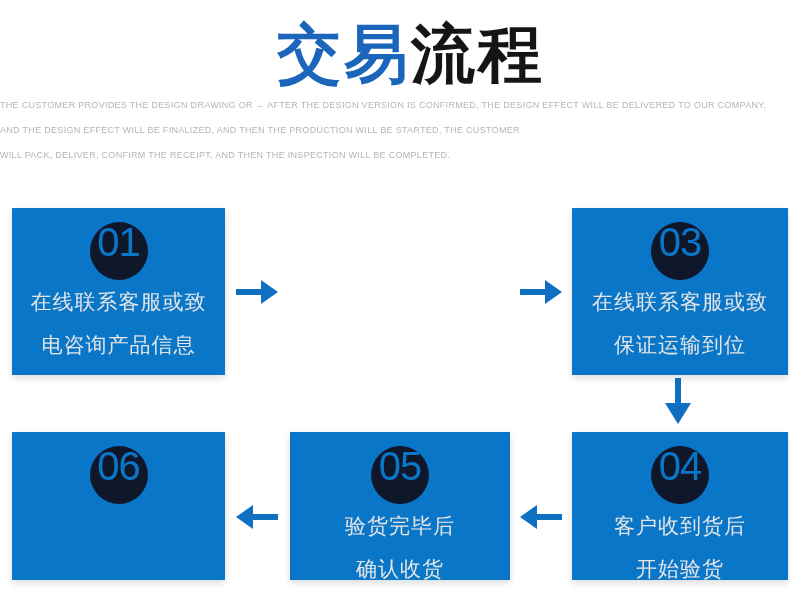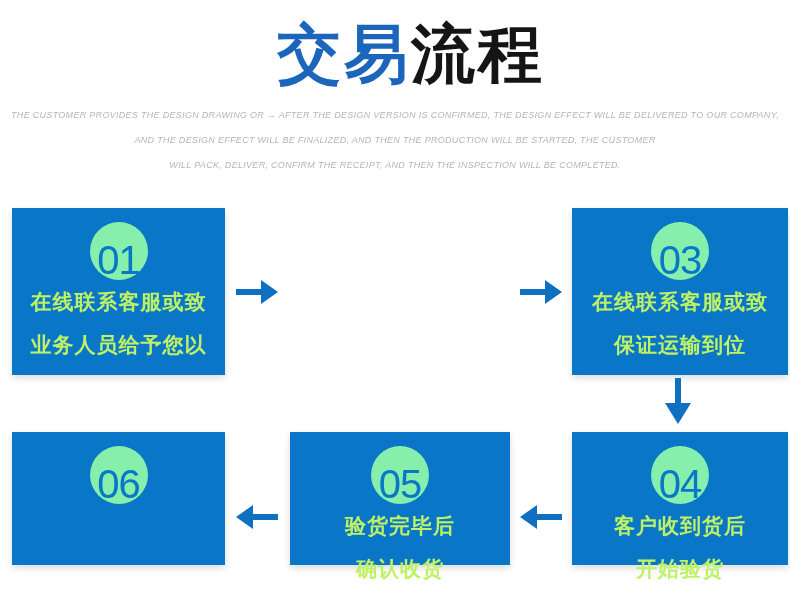--- a/index.html
+++ b/index.html
@@ -26,59 +26,56 @@
     font-size:64px;
     font-weight:700;
     letter-spacing:3px;
     line-height:1.2;
     color:var(--title-black);
   }
   .title-hl{color:var(--title-blue);margin-left:32px;}
   .title-rest{color:var(--title-black);text-align:right;}
   
   .subtitle{
-    margin-top:10px;
-    text-align:center;
     color:var(--subtitle-gray);
     font-size:9px;
     letter-spacing:.3px;
-    font-style:italic;
   }
   .subtitle p{line-height:25px;font-weight:400;}
   
   .step-box{
     position:absolute;
     background:var(--box-blue);
     box-shadow:0 3px 7px rgba(0,0,0,.14);
     text-align:center;
   }
   .row-top{top:208px;height:167px;}
-  .row-bottom{top:432px;height:133px;}
+  .row-bottom{top:432px;height:148px;}
   .col-a{left:12px;width:213px;}
   .col-b{left:290px;width:220px;}
   .col-c{left:572px;width:216px;}
   .num-circle{
     width:58px;height:58px;
     margin:14px auto 0;
-    background:#86efac;
+    background:#0f172a;
     border-radius:50%;
-    display:flex;align-items:flex-end;justify-content:center;
+    display:flex;align-items:flex-start;justify-content:center;
   }
   .num{
     color:var(--box-blue);
     font-size:40px;
     font-weight:400;
     letter-spacing:-1px;
     line-height:1;
   }
   .step-text{
     margin-top:0;
-    color:#bef264;
+    color:#e5e5e5;
     font-size:21px;
-    font-weight:700;
+    font-weight:400;
     letter-spacing:1px;
   }
   .t-line{line-height:43px;}
   
   .arrow{position:absolute;color:var(--arrow-blue);line-height:0;}
   .arrow svg{display:block;}
   .arrow-flip{transform:scaleX(-1);}
   .arr-1{left:236px;top:279px;}
   .arr-2{left:520px;top:279px;}
   .arr-3{left:663px;top:377px;}
@@ -97,21 +94,21 @@
     <p>AND THE DESIGN EFFECT WILL BE FINALIZED, AND THEN THE PRODUCTION WILL BE STARTED, THE CUSTOMER</p>
     <p>WILL PACK, DELIVER, CONFIRM THE RECEIPT, AND THEN THE INSPECTION WILL BE COMPLETED.</p>
   </div>
 
   <div class="step-box row-top col-a">
     <div class="num-circle">
       <span class="num">01</span>
     </div>
     <div class="step-text">
       <div class="t-line">在线联系客服或致</div>
-      <div class="t-line">业务人员给予您以</div>
+      <div class="t-line">电咨询产品信息</div>
     </div>
   </div>
 
 
   <div class="step-box row-top col-c">
     <div class="num-circle">
       <span class="num">03</span>
     </div>
     <div class="step-text">
       <div class="t-line">在线联系客服或致</div>

